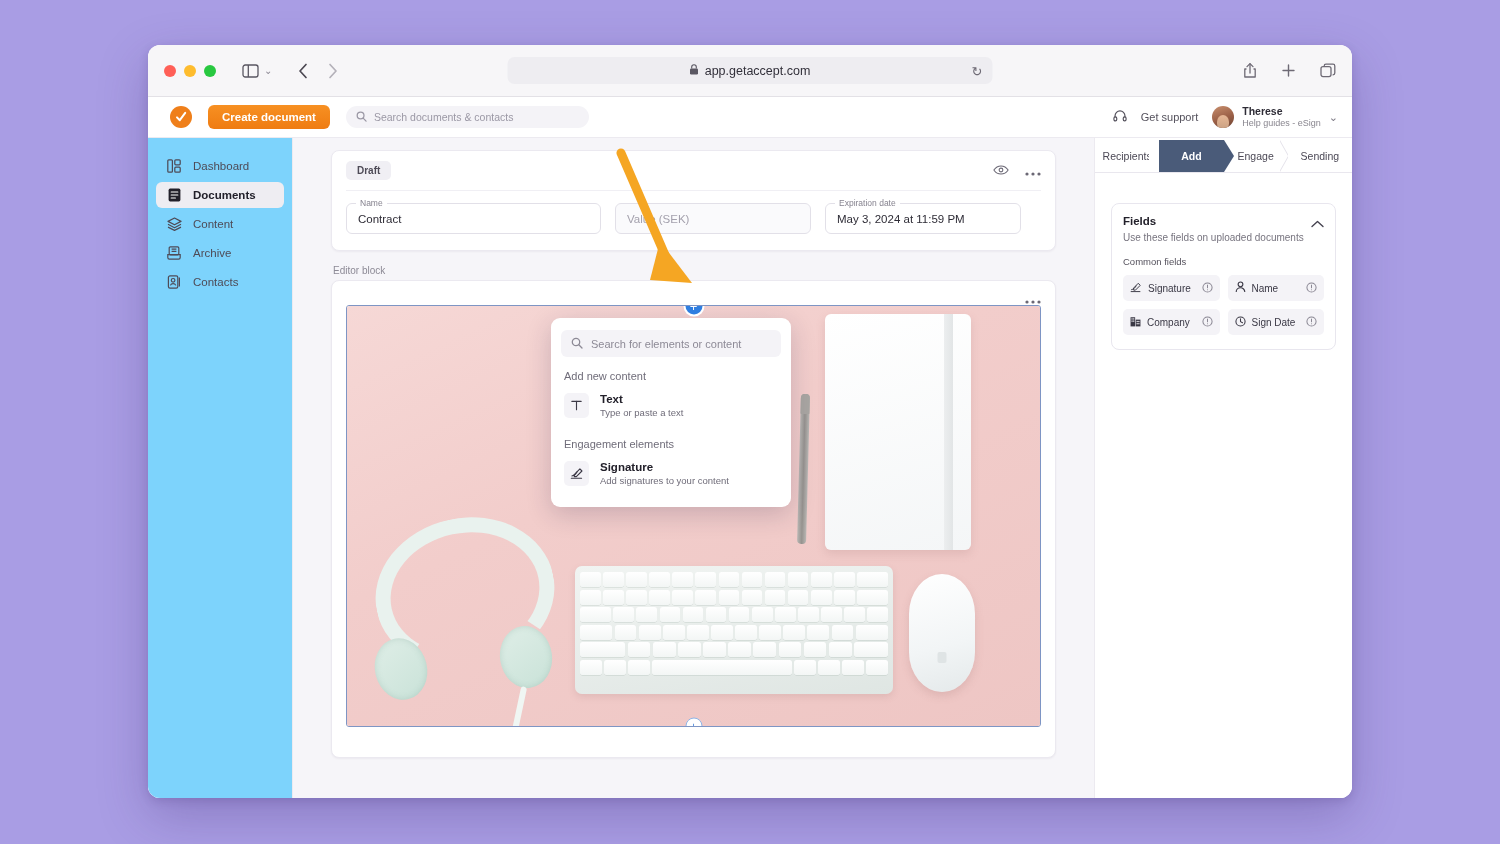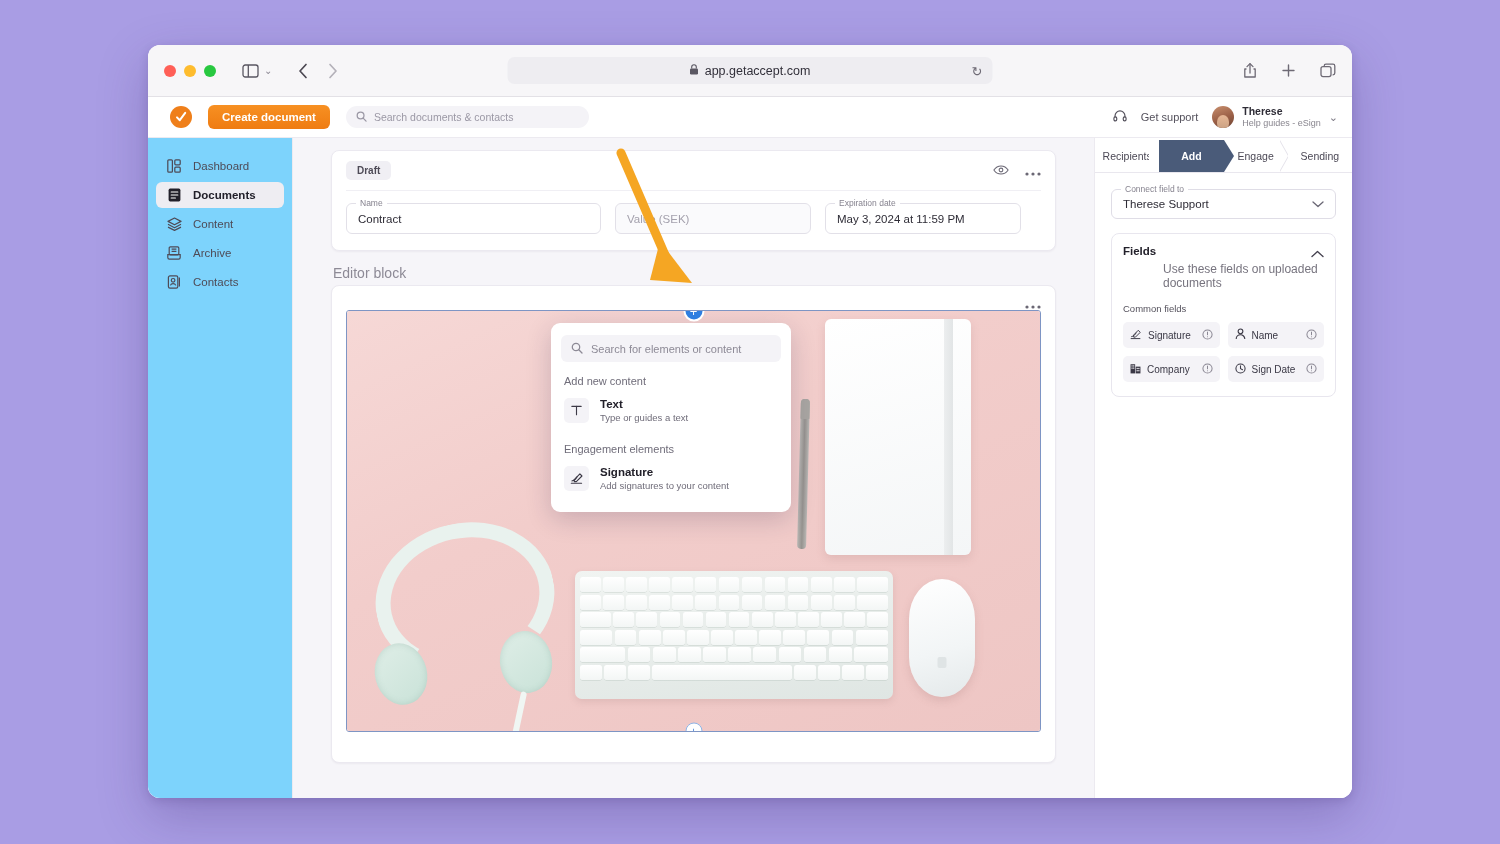--- a/index.html
+++ b/index.html
@@ -216,21 +216,21 @@
     background: #fff;
     padding: 0 4px;
     font-size: 8.5px;
     color: #86838f;
   }
   .f-name { width: 255px; }
   .f-value { width: 196px; }
   .f-exp { width: 196px; }
 
   
-  .editor-label { font-size: 14px; color: #8d8a96; margin: 14px 0 4px 2px; }
+  .editor-label { font-size: 10px; color: #8d8a96; margin: 14px 0 4px 2px; }
   .drag-handle {
     position: absolute;
     left: 50%; transform: translateX(-50%);
     top: 235px;
     width: 12px; height: 5px; border-radius: 2px;
     background: #d9d7e0;
   }
 
   .editor-card { position: relative; padding: 10px 14px 30px; min-height: 300px; }
   .editor-dots { position:absolute; right:14px; top:9px; color:#6b6875; }
@@ -439,21 +439,21 @@
 
   .fields-card {
     margin-top: 14px;
     border: 1px solid #e8e6ee;
     border-radius: 8px;
     padding: 11px 11px 14px;
     position: relative;
   }
   .fc-title { font-size: 11.5px; font-weight:bold; color:#22202a;}
   .fc-collapse { position:absolute; right:11px; top:10px; color:#45424f; cursor:pointer;}
-  .fc-sub { font-size: 12px; color:#77747f; margin-top: 5px; margin-left: 40px;}
+  .fc-sub { font-size: 10px; color:#77747f; margin-top: 5px;}
   .fc-group { font-size: 9.5px; color:#55525d; margin: 13px 0 8px;}
   .chips { display:grid; grid-template-columns: 1fr 1fr; gap: 8px; }
   .chip {
     height: 26px;
     background:#f4f3f7;
     border-radius: 5px;
     display:flex; align-items:center;
     gap: 6px;
     padding: 0 7px;
     font-size: 10px;
@@ -803,21 +803,21 @@
 
               <div class="pop-item">
                 <span class="pop-ico">
                   <svg width="13" height="13" viewBox="0 0 14 14" fill="none" stroke="#3d3a47" stroke-width="1.2" stroke-linecap="round">
                       <line x1="2" y1="2.6" x2="12" y2="2.6"></line>
                       <line x1="7" y1="2.6" x2="7" y2="11.6"></line>
                     </svg>
                 </span>
                 <span>
                   <span class="pop-title" style="display:block">Text</span>
-                  <span class="pop-sub" style="display:block">Type or guides a text</span>
+                  <span class="pop-sub" style="display:block">Type or paste a text</span>
                 </span>
               </div>
 
 
               <div class="pop-group">Engagement elements</div>
 
               <div class="pop-item">
                 <span class="pop-ico">
                   <svg width="14" height="13" viewBox="0 0 15 13" fill="none" stroke="#3d3a47" stroke-width="1.2" stroke-linecap="round" stroke-linejoin="round">
                       <path d="M2 9.2c2.6-.4 4.6-2.6 5.6-4.6"></path>
@@ -852,29 +852,20 @@
               <span class="divider-in"></span>
             <span>Engage</span>
           </div>
           <div class="step">
             <span>Sending</span>
           </div>
         </div>
         <div class="steps-underline"></div>
 
         <div class="rp-inner">
-          <div class="rp-select">
-            <span class="flabel">Connect field to</span>
-            <span>Therese Support</span>
-            <span class="sel-chev">
-              <svg width="12" height="7" viewBox="0 0 12 7" fill="none" stroke="#6b6875" stroke-width="1.3" stroke-linecap="round" stroke-linejoin="round">
-                  <polyline points="1,1 6,5.6 11,1"></polyline>
-                </svg>
-            </span>
-          </div>
 
           <div class="fields-card">
             <div class="fc-title">Fields</div>
             <span class="fc-collapse">
               <svg width="13" height="8" viewBox="0 0 13 8" fill="none" stroke="#45424f" stroke-width="1.35" stroke-linecap="round" stroke-linejoin="round">
                   <polyline points="1,6.6 6.5,1.4 12,6.6"></polyline>
                 </svg>
             </span>
             <div class="fc-sub">Use these fields on uploaded documents</div>
             <div class="fc-group">Common fields</div>

